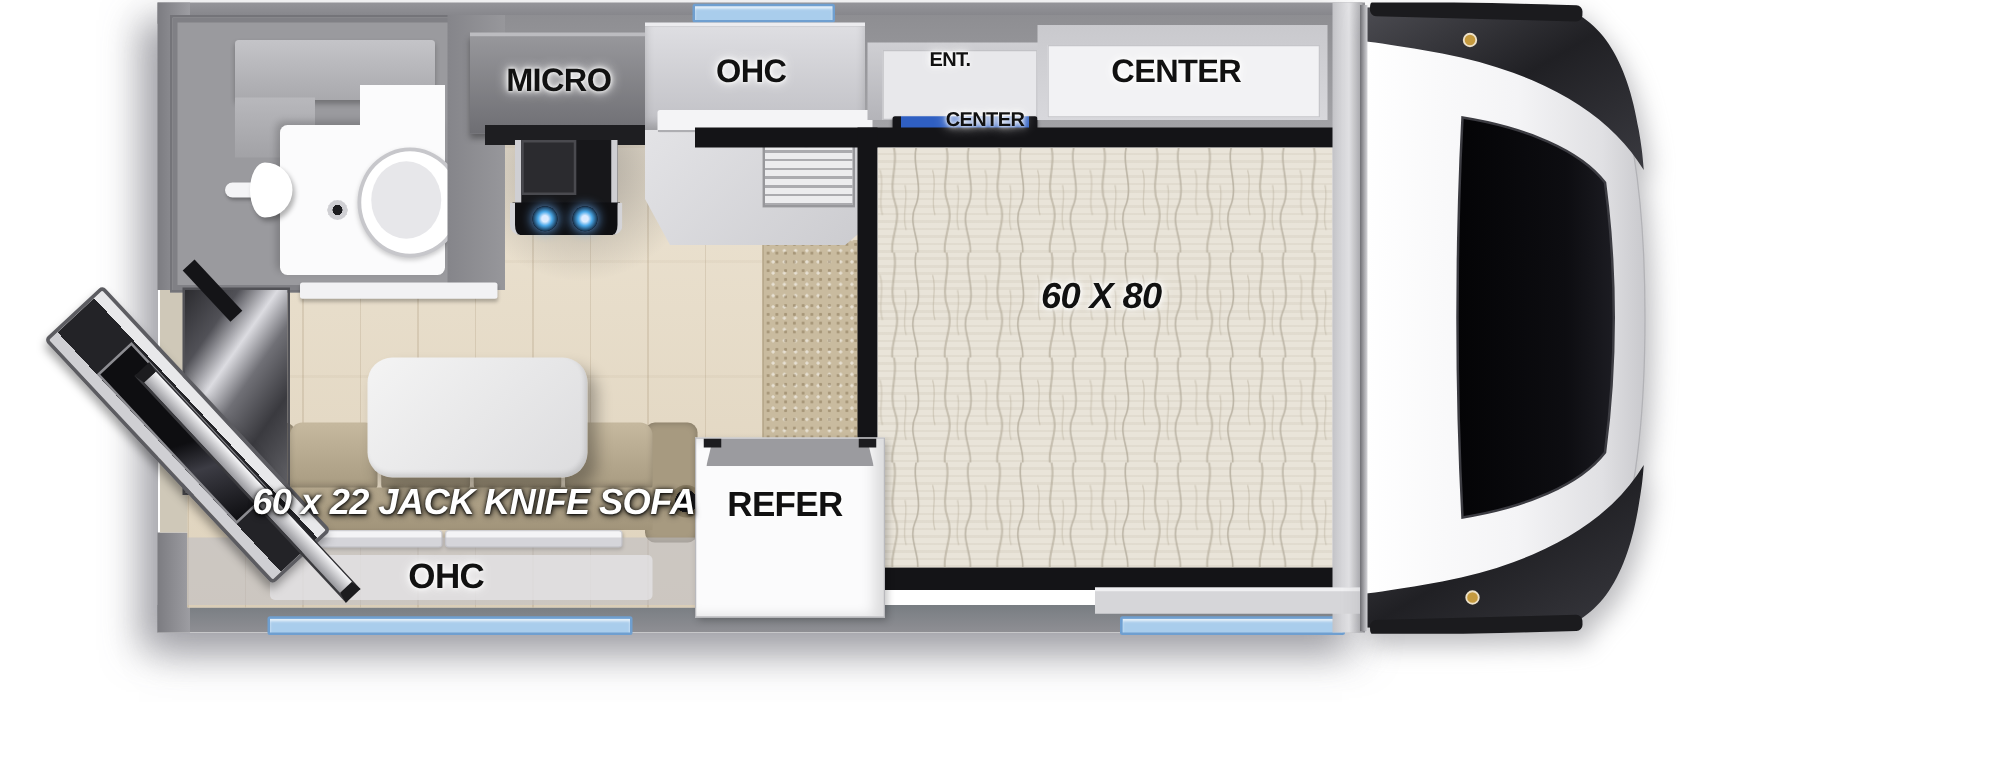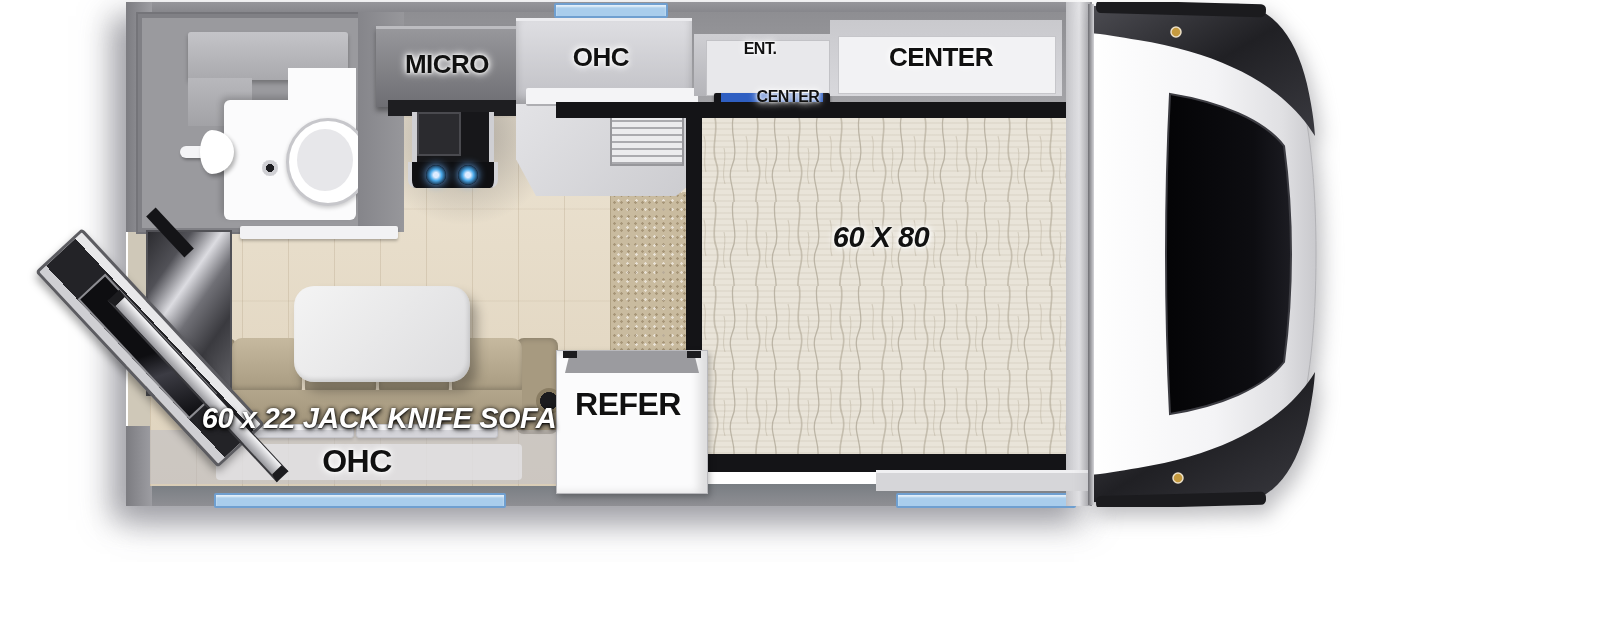--- a/index.html
+++ b/index.html
@@ -176,21 +176,21 @@
   .hinge-wedge{position:absolute;left:112px;top:6px;width:56px;height:13px;
     background:#141417;transform:rotate(47deg);}
 
   
   .lbl{position:absolute;transform:translate(-50%,-50%);white-space:nowrap;
     font-weight:700;color:#111;text-align:center;letter-spacing:-.5px;
     text-shadow:0 0 3px #fff,0 0 6px #fff,0 0 10px rgba(255,255,255,.95);}
   .lbl.white{color:#fff;
     text-shadow:0 1px 2px rgba(0,0,0,.85),0 0 4px rgba(0,0,0,.6),1px 2px 5px rgba(0,0,0,.7);}
   .s26{font-size:26px;} .s22{font-size:16px;line-height:25px;}
-  .s29{font-size:29px;line-height:32px;font-style:italic;} .s28{font-size:32px;text-align:center;}
+  .s29{font-size:29px;line-height:32px;font-style:italic;} .s28{font-size:28px;text-align:center;}
 
   
   .nose{left:1088px;top:2px;width:236px;height:505px;
     filter:drop-shadow(6px 10px 10px rgba(110,110,118,.45));}
 </style>
 </head>
 <body>
 
 <div class="stage">
 
@@ -332,17 +332,17 @@
     <circle cx="88" cy="30" r="5" fill="#c59a3f" stroke="#ece0c8" stroke-width="1.5"></circle>
     <circle cx="90" cy="476" r="5" fill="#c59a3f" stroke="#ece0c8" stroke-width="1.5"></circle>
   </svg>
 
   <div class="lbl s26" style="left:447px;top:64px;">MICRO</div>
   <div class="lbl s26" style="left:601px;top:57px;">OHC</div>
   <div class="lbl s22" style="left:760px;top:48px;">ENT.</div>
   <div class="lbl s22" style="left:788px;top:74px;margin-top:22px;">CENTER</div>
   <div class="lbl s26" style="left:941px;top:57px;">CENTER</div>
   <div class="lbl s29" style="left:881px;top:237px;">60 X 80</div>
-  <div class="lbl white s29" style="left:379px;top:418px;">60 x 22 JACK KNIFE SOFA</div>
+  <div class="lbl white s29" style="left:379px;top:402px;">60 x 22 JACK KNIFE SOFA</div>
   <div class="lbl s28" style="left:357px;top:461px;">OHC</div>
   <div class="lbl s28" style="left:628px;top:404px;">REFER</div>
 
 </div>
 
 </body></html>

